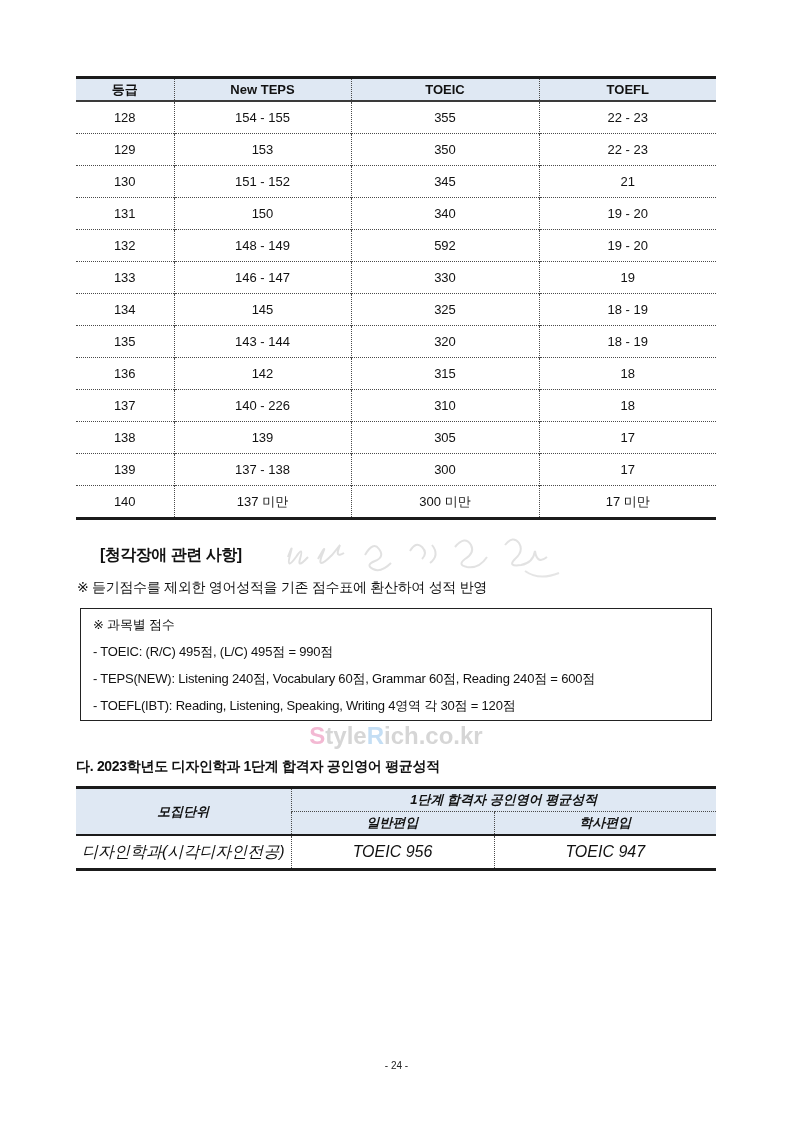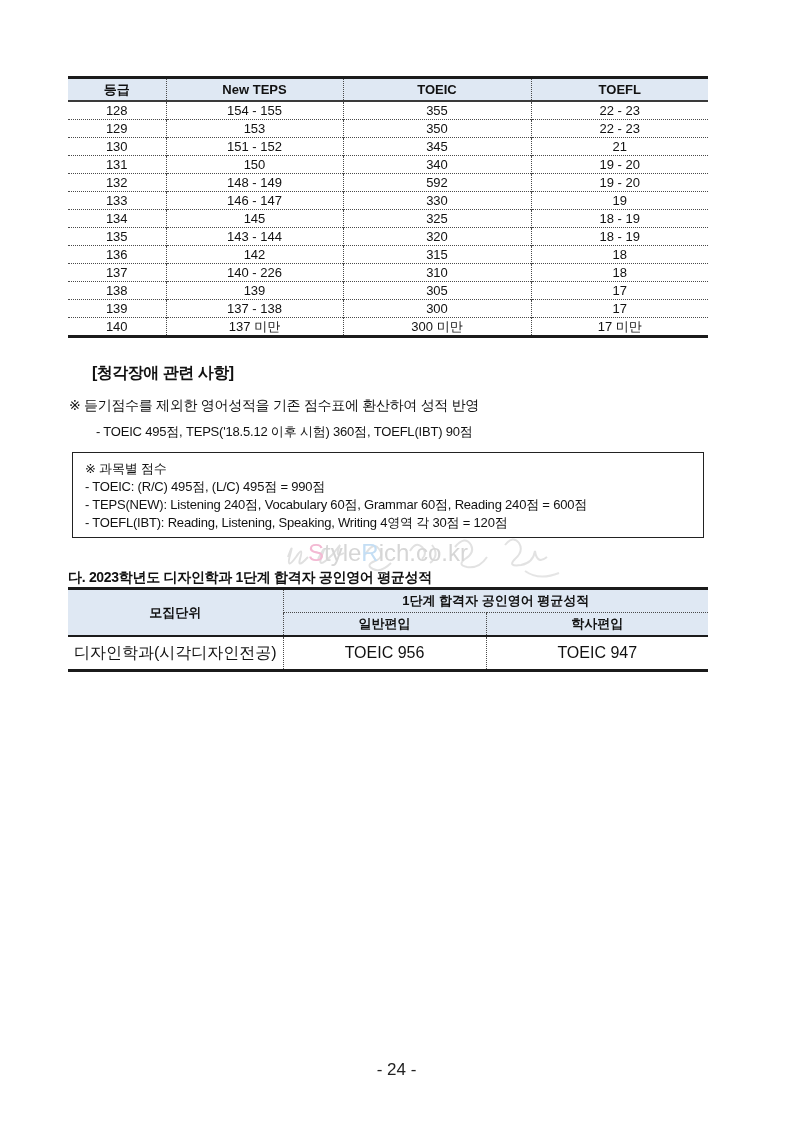--- a/index.html
+++ b/index.html
@@ -7,81 +7,81 @@
     --thick:#1b1b1b;
     --dot:#4a4a4a;
     --text:#111;
   }
   *{box-sizing:border-box;margin:0;padding:0;}
   body{background:#888;font-family:"Liberation Sans","DejaVu Sans",sans-serif;}
   .page{
     position:relative;width:793px;height:1121px;background:#fff;
     overflow:hidden;color:var(--text);
   }
-  .content{position:absolute;left:68px;top:76px;width:640px;z-index:1;}
+  .content{position:absolute;left:76px;top:76px;width:640px;z-index:1;}
 
   
   table{border-collapse:collapse;table-layout:fixed;width:640px;}
   .score-table th{
     background:var(--header-bg);
     font-size:13px;font-weight:bold;
     padding:3px 0;line-height:15px;
     border-top:3px solid var(--thick);
     border-bottom:2px solid #3a3a3a;
   }
   .score-table th + th{border-left:1px dotted var(--dot);}
   .score-table td{
-    font-size:13px;text-align:center;padding:1px 0;line-height:15px;
+    font-size:13px;text-align:center;padding:8px 0;line-height:15px;
     border-top:1px dotted var(--dot);
   }
   .score-table td + td{border-left:1px dotted var(--dot);}
   .score-table tbody tr:last-child td{border-bottom:3px solid var(--thick);}
 
   
   .section-title{font-size:16px;font-weight:bold;margin:25px 0 0 24px;letter-spacing:-0.5px;}
   .note-1{font-size:14px;margin:13px 0 0 1px;letter-spacing:-0.3px;}
   .note-2{font-size:13px;margin:8px 0 0 28px;letter-spacing:-0.2px;}
   .score-box{
     border:1.5px solid #222;margin:11px 0 0 4px;width:632px;
     padding:7px 12px 6px 12px;background:transparent;
   }
   .score-box .box-line{font-size:13px;line-height:17px;letter-spacing:-0.2px;}
-  .score-box .box-line + .box-line{margin-top:1px;}
+  .score-box .box-line + .box-line{margin-top:10px;}
 
   
   .site-watermark{
-    margin-top:3px;text-align:center;font-size:24px;font-weight:normal;
+    margin-top:3px;text-align:center;font-size:24px;font-weight:bold;
     letter-spacing:0px;user-select:none;line-height:24px;
   }
   .hand-watermark{
     position:absolute;left:270px;top:505px;width:310px;height:90px;z-index:0;
     opacity:.55;
   }
 
   
-  .avg-title{font-size:14px;font-weight:600;margin:4px 0 0 0;letter-spacing:-0.3px;}
-  .avg-table{margin-top:0;}
+  .avg-title{font-size:14px;font-weight:600;margin:10px 0 0 0;letter-spacing:-0.3px;}
+  .avg-table{margin-top:10px;font-style:italic;}
   .avg-table th{
     background:var(--header-bg);font-size:13px;font-weight:bold;
     padding:3px 0;line-height:16px;
   }
   .avg-table .row-group th{border-top:3px solid var(--thick);}
   .avg-table th.group-header{border-bottom:1px dotted var(--dot);}
   .avg-table th.col1-header{border-bottom:2.5px solid var(--thick);}
   .avg-table .row-sub th{border-bottom:2.5px solid var(--thick);}
   .avg-table .v-sep{border-left:1px dotted var(--dot);}
   .avg-table td{
     font-size:16px;text-align:center;padding:8px 0;line-height:16px;
     border-bottom:3px solid var(--thick);
   }
 
   
   .page-number{
     position:absolute;left:0;top:1060px;width:100%;
-    text-align:center;font-size:17px;color:#222;
+    text-align:center;font-size:10px;color:#222;
   }
 </style>
 </head>
 <body>
 
 <div class="page">
 
   <svg class="hand-watermark" viewBox="0 0 310 90" fill="none">
     <path d="M18 52 q6 -16 2 -2 q-4 16 6 2 q8 -12 4 2 q-3 10 8 -2" stroke="#c7c7c7" stroke-width="2"></path>
     <path d="M48 54 q10 -18 4 -4 q-6 16 10 0 l8 -10 q-6 14 4 8" stroke="#c7c7c7" stroke-width="2"></path>
@@ -186,21 +186,20 @@
             <td>140</td>
             <td>137 미만</td>
             <td>300 미만</td>
             <td>17 미만</td>
           </tr>
         </tbody>
     </table>
 
     <div class="section-title">[청각장애 관련 사항]</div>
     <div class="note-1">※ 듣기점수를 제외한 영어성적을 기존 점수표에 환산하여 성적 반영</div>
-    <div class="note-2">- TOEIC 495점, TEPS('18.5.12 이후 시험) 360점, TOEFL(IBT) 90점</div>
 
     <div class="score-box">
       <div class="box-line">※ 과목별 점수</div>
       <div class="box-line">- TOEIC: (R/C) 495점, (L/C) 495점 = 990점</div>
       <div class="box-line">- TEPS(NEW): Listening 240점, Vocabulary 60점, Grammar 60점, Reading 240점 = 600점</div>
       <div class="box-line">- TOEFL(IBT): Reading, Listening, Speaking, Writing 4영역 각 30점 = 120점</div>
     </div>
 
     <div class="site-watermark">
       <span style="color: rgb(243, 185, 211);">S</span><span style="color: rgb(214, 214, 214);">tyle</span><span style="color: rgb(196, 222, 244);">R</span><span style="color: rgb(214, 214, 214);">ich.co.kr</span>

